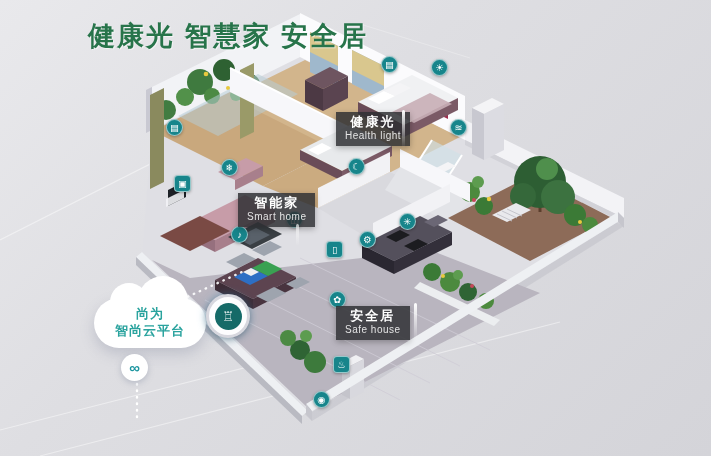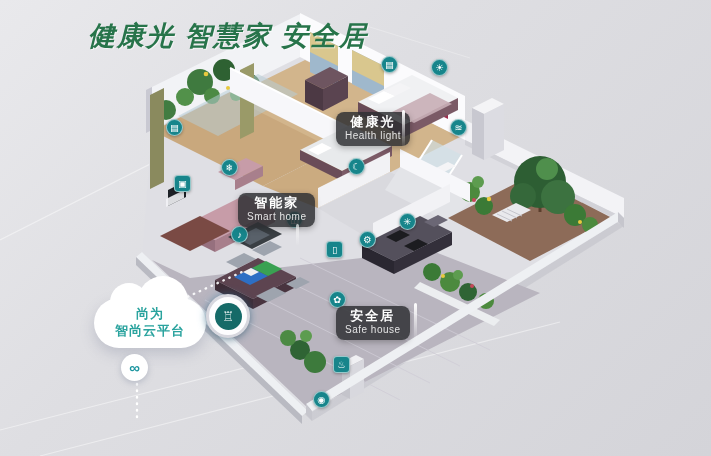--- a/index.html
+++ b/index.html
@@ -4,27 +4,27 @@
 <style>
   html,body{margin:0;padding:0;}
   body{
     width:711px;height:456px;position:relative;overflow:hidden;
     font-family:"Liberation Sans","DejaVu Sans",sans-serif;
     background:linear-gradient(135deg,#e9e9ec 0%,#dedee2 40%,#d4d4d9 100%);
   }
   .abs{position:absolute;}
   
   .page-title{
-    left:88px;top:18px;font-size:27px;font-weight:bold;font-style:italic;
+    left:88px;top:18px;font-size:27px;font-weight:bold;
     color:#27744a;letter-spacing:2px;white-space:nowrap;
     text-shadow:1px 1px 0 rgba(255,255,255,.55);
   }
   
   .zone{
-    background:rgba(45,47,50,.84);border-radius:8px;color:#fff;
+    background:rgba(45,47,50,.84);border-radius:0;color:#fff;
     padding:3px 9px 4px;text-align:center;box-shadow:0 2px 6px rgba(0,0,0,.28);
     z-index:6;
   }
   .zone .zh{font-size:13px;font-weight:bold;letter-spacing:2px;line-height:1.15;display:block;}
   .zone .en{font-size:10px;opacity:.85;line-height:1.2;display:block;letter-spacing:.5px;}
   .rod{width:3px;background:linear-gradient(#ffffff,rgba(255,255,255,0));border-radius:2px;z-index:6;}
   
   .dev{
     width:17px;height:17px;box-sizing:border-box;background:#17858b;color:#fff;
     display:flex;align-items:center;justify-content:center;font-size:9.5px;line-height:1;

